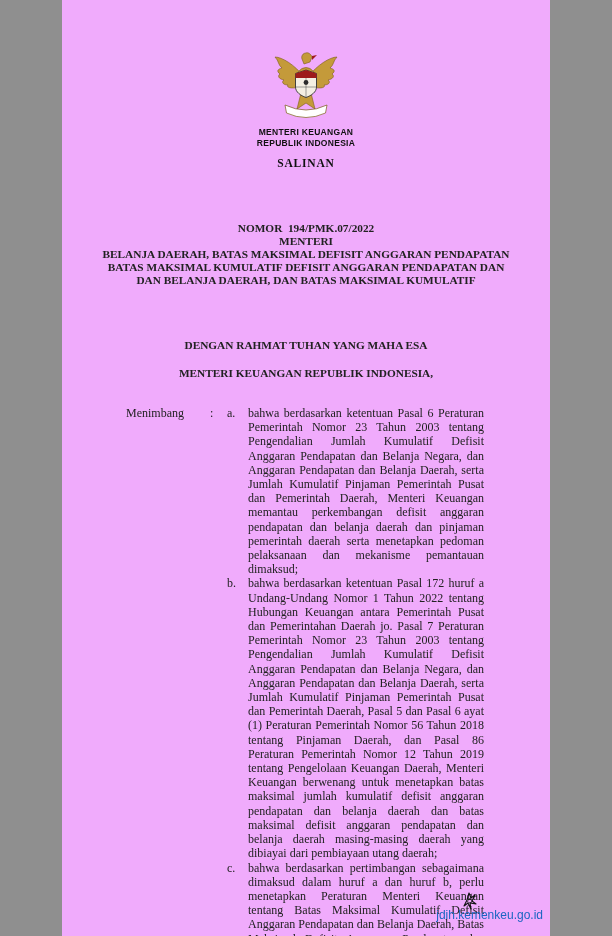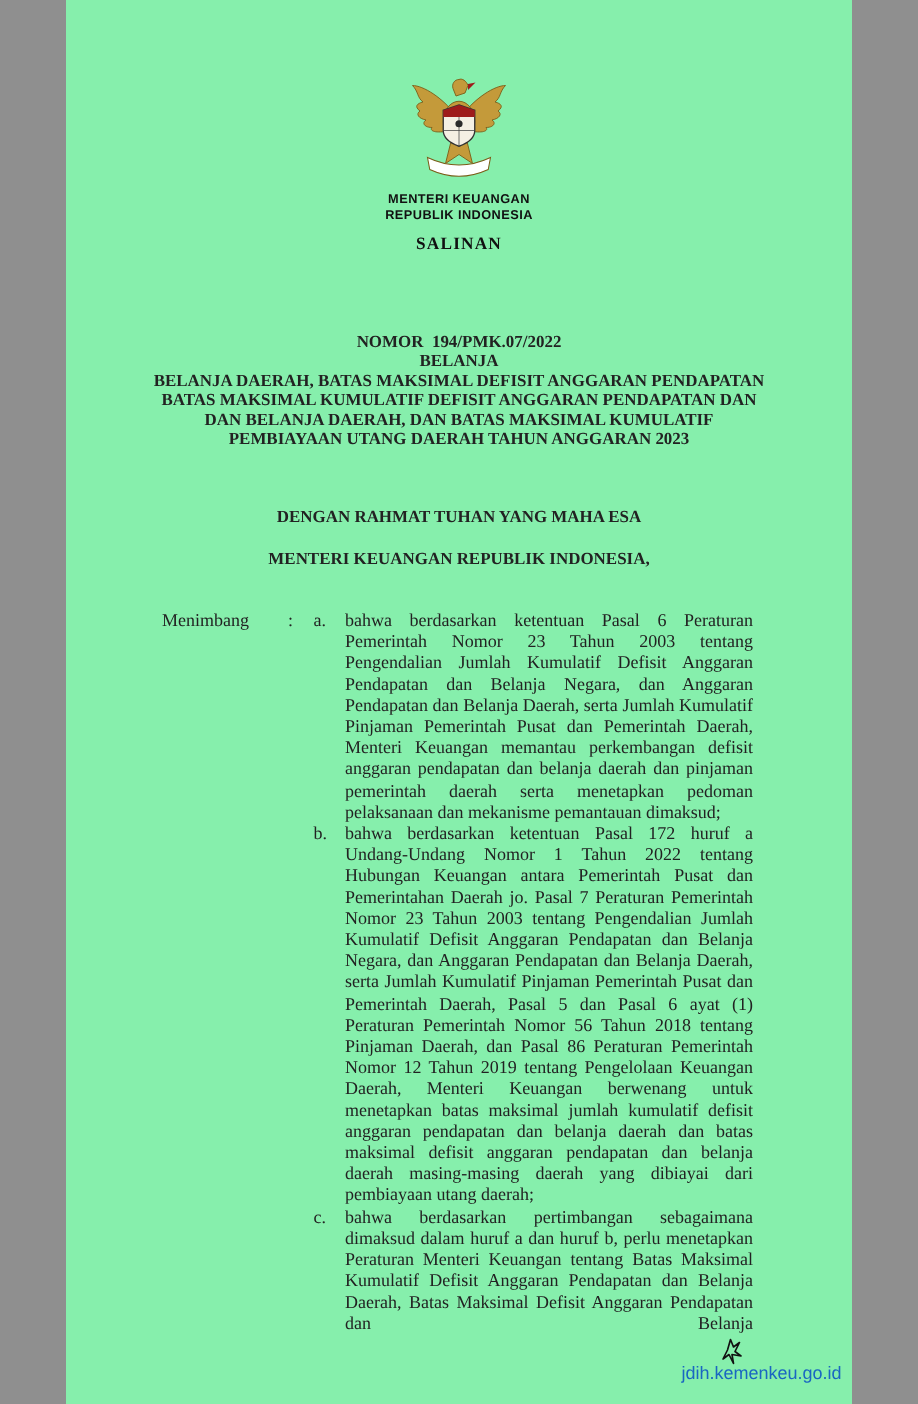--- a/index.html
+++ b/index.html
@@ -1,18 +1,18 @@
 <!DOCTYPE html>
 <html><head>
 <meta charset="utf-8">
 <title>PMK 194/PMK.07/2022</title>
 <style>
   html,body{margin:0;padding:0;}
   body{background:#8f8f8f;font-family:"Liberation Serif","DejaVu Serif",serif;}
-  .page{position:relative;width:488px;height:936px;margin:0 auto;background:#86efac;overflow:hidden;color:#1e1e1e;padding-left:36px;}
+  .page{position:relative;width:488px;height:936px;margin:0 auto;background:#f0abfc;overflow:hidden;color:#1e1e1e;}
 
   .letterhead{position:absolute;top:42px;left:0;width:100%;text-align:center;}
   .emblem{display:block;margin:0 auto 5px;}
   .ministry{font-family:"Liberation Sans","DejaVu Sans",sans-serif;font-weight:700;font-size:8.5px;line-height:10.5px;letter-spacing:.3px;color:#111;}
   .salinan{font-weight:700;font-size:11.5px;margin-top:9px;letter-spacing:.8px;color:#111;text-align:center;}
 
   .title-block{position:absolute;top:222px;left:36px;right:36px;text-align:center;font-weight:700;font-size:11.3px;line-height:13px;color:#222;}
   .title-line{white-space:pre-wrap;}
 
   .invocation{position:absolute;top:339px;left:0;width:100%;text-align:center;font-size:11.3px;font-weight:700;color:#222;}
@@ -57,25 +57,24 @@
 
       <path d="M12 63 Q33 73 54 63 L52.5 71 Q33 80 13.5 71 Z" fill="#ffffff" stroke="#7a5c17" stroke-width="0.7"></path>
     </svg>
     <div class="ministry">MENTERI KEUANGAN</div>
     <div class="ministry">REPUBLIK INDONESIA</div>
     <div class="salinan">SALINAN</div>
   </div>
 
   <div class="title-block">
     <div class="title-line">NOMOR  194/PMK.07/2022</div>
-    <div class="title-line">BELANJA</div>
+    <div class="title-line">MENTERI</div>
     <div class="title-line">BELANJA DAERAH, BATAS MAKSIMAL DEFISIT ANGGARAN PENDAPATAN</div>
     <div class="title-line">BATAS MAKSIMAL KUMULATIF DEFISIT ANGGARAN PENDAPATAN DAN</div>
     <div class="title-line">DAN BELANJA DAERAH, DAN BATAS MAKSIMAL KUMULATIF</div>
-    <div class="title-line">PEMBIAYAAN UTANG DAERAH TAHUN ANGGARAN 2023</div>
   </div>
 
   <div class="invocation">DENGAN RAHMAT TUHAN YANG MAHA ESA</div>
   <div class="authority">MENTERI KEUANGAN REPUBLIK INDONESIA,</div>
 
   <div class="consider">
     <div class="c-label">Menimbang</div>
     <div class="c-colon">:</div>
     <div class="c-items">
       <div class="c-item">

